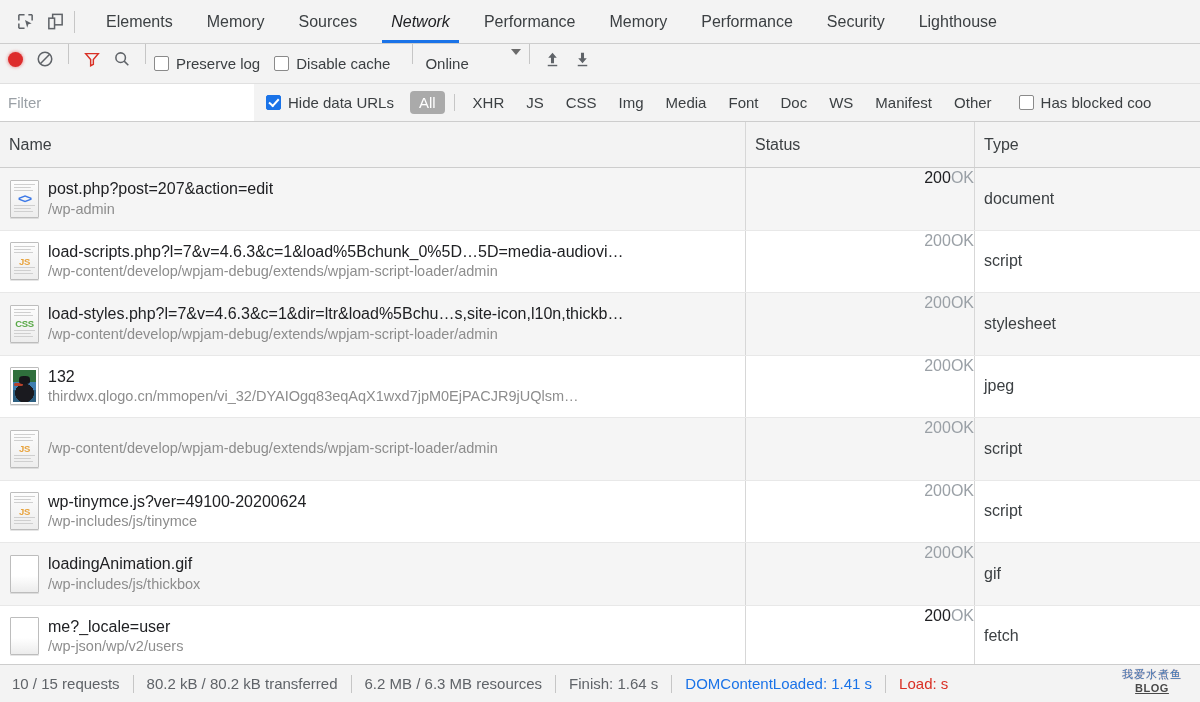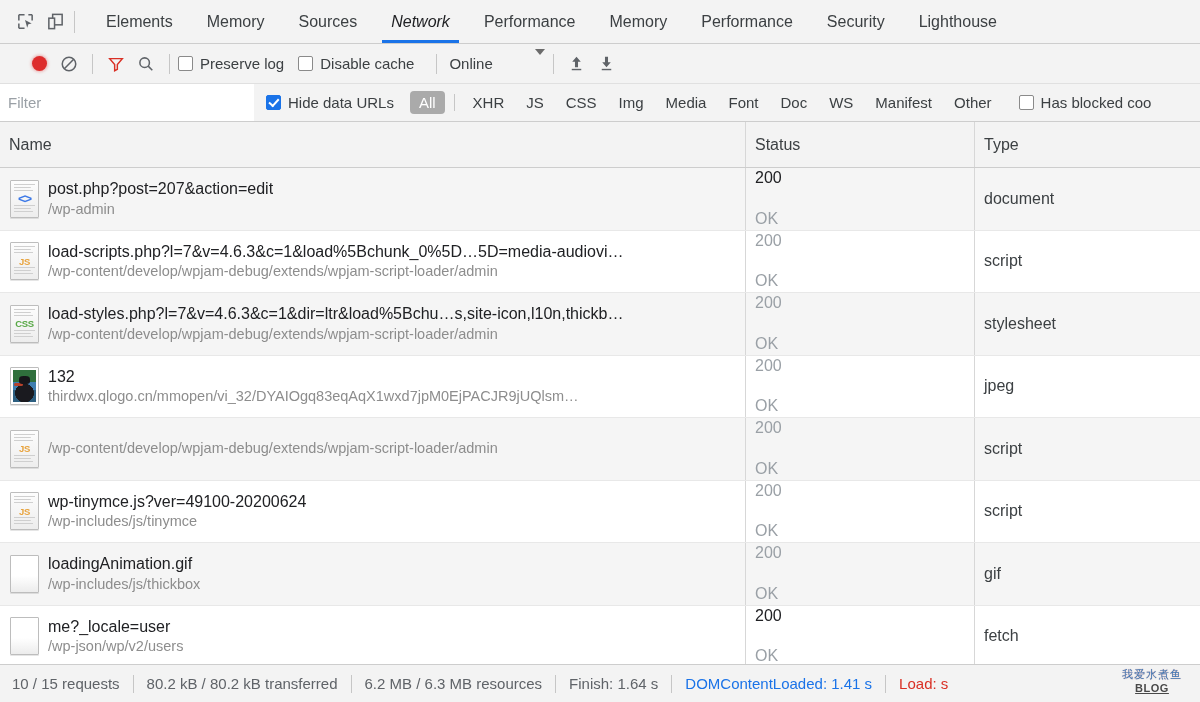--- a/index.html
+++ b/index.html
@@ -46,22 +46,22 @@
     content: ""; position: absolute;
     left: 8px; right: 8px; bottom: 0; height: 3px;
     background: #1a73e8;
   }
 
   
   .toolbar {
     height: 40px; min-height: 40px;
     background: #f3f3f3;
     border-bottom: 1px solid #e0e0e0;
-    display: flex; align-items: center;
-    padding: 0 24px;
+    display: flex; 
+    padding: 0 0;
   }
   .tool-btn {
     width: 30px; height: 30px;
     display: flex; align-items: center; justify-content: center;
     cursor: pointer; border-radius: 2px;
   }
   .t-sep {
     width: 1px; height: 20px; background: #c6c6c6; margin: 0 8px;
   }
   .record-dot {
@@ -165,21 +165,21 @@
   .row.odd { background: #f5f5f5; }
   .row.even { background: #ffffff; }
 
   .cell-name {
     width: 746px; border-right: 1px solid #d7d7d7;
     display: flex; align-items: center; gap: 9px;
     padding: 0 8px 0 10px; overflow: hidden;
   }
   .cell-status {
     width: 229px; border-right: 1px solid #d7d7d7;
-    display: flex; flex-direction: column; justify-content: space-between;
+    display: flex; justify-content: flex-end;
     padding-left: 9px;
   }
   .cell-type {
     flex: 1; display: flex; align-items: center; padding-left: 9px;
   }
   .name-lines { overflow: hidden; min-width: 0; }
   .name-main {
     font-size: 16px; color: #202124;
     white-space: nowrap; overflow: hidden; text-overflow: ellipsis;
     line-height: 1.35;

